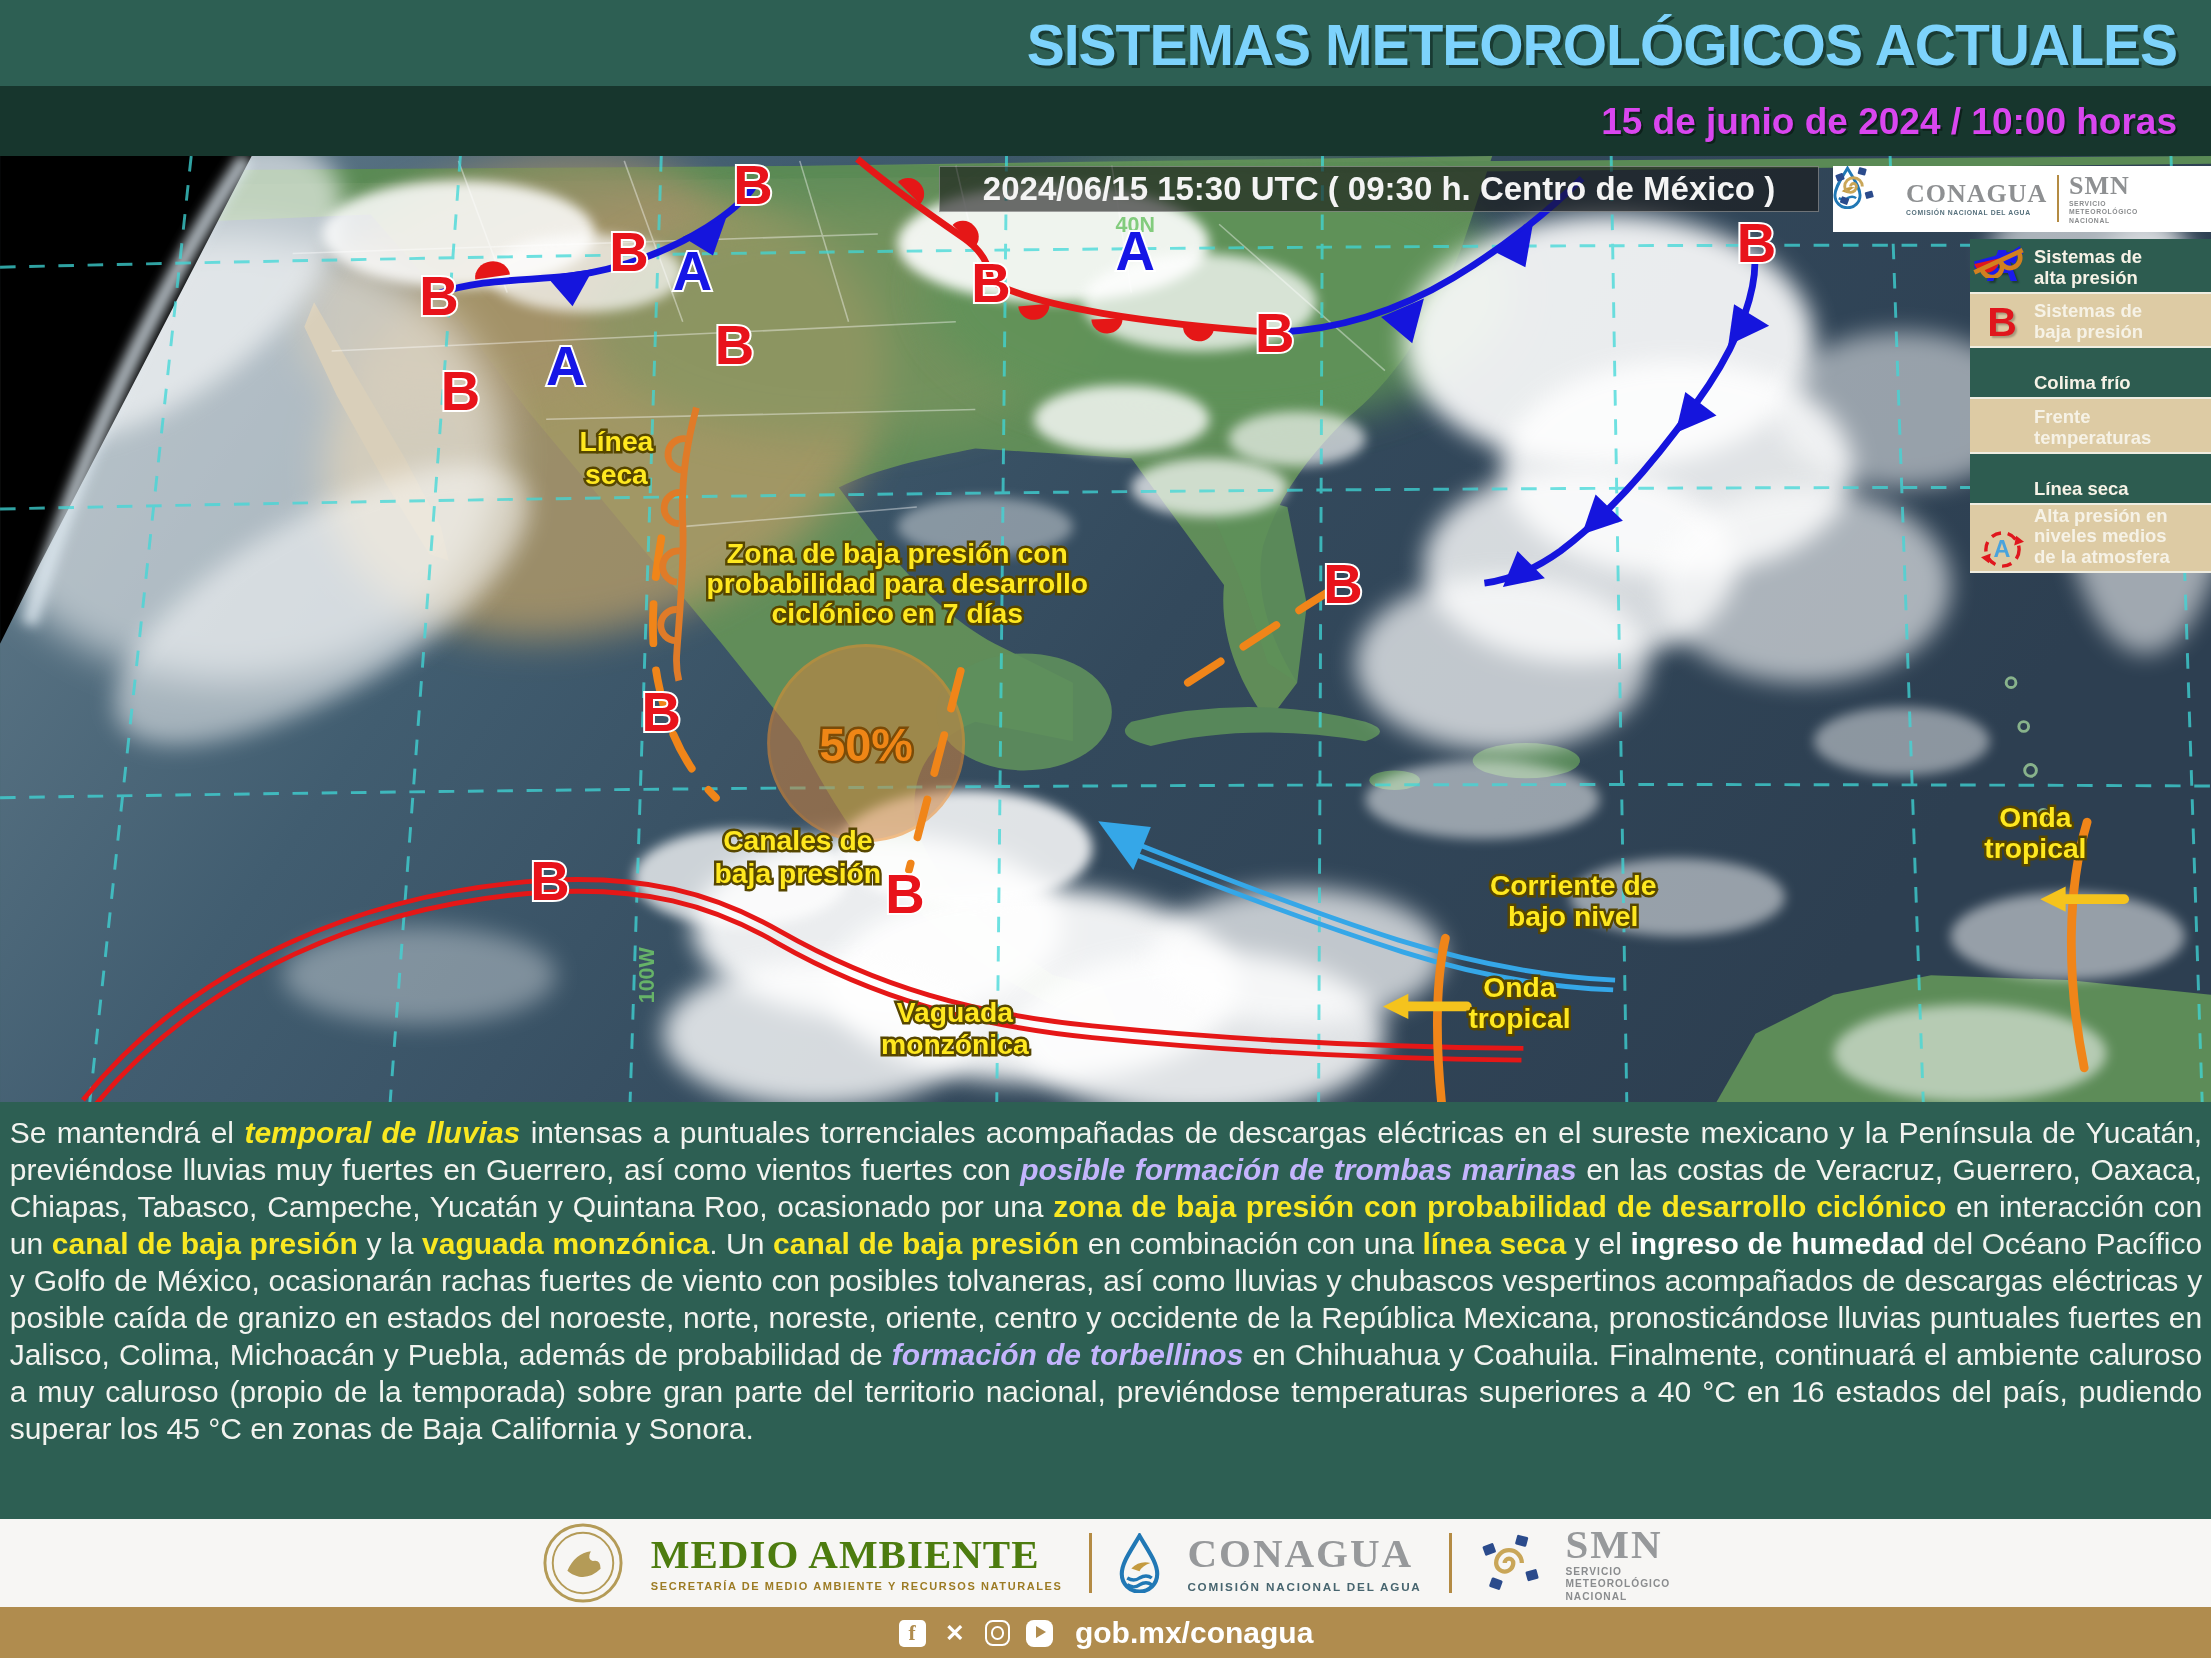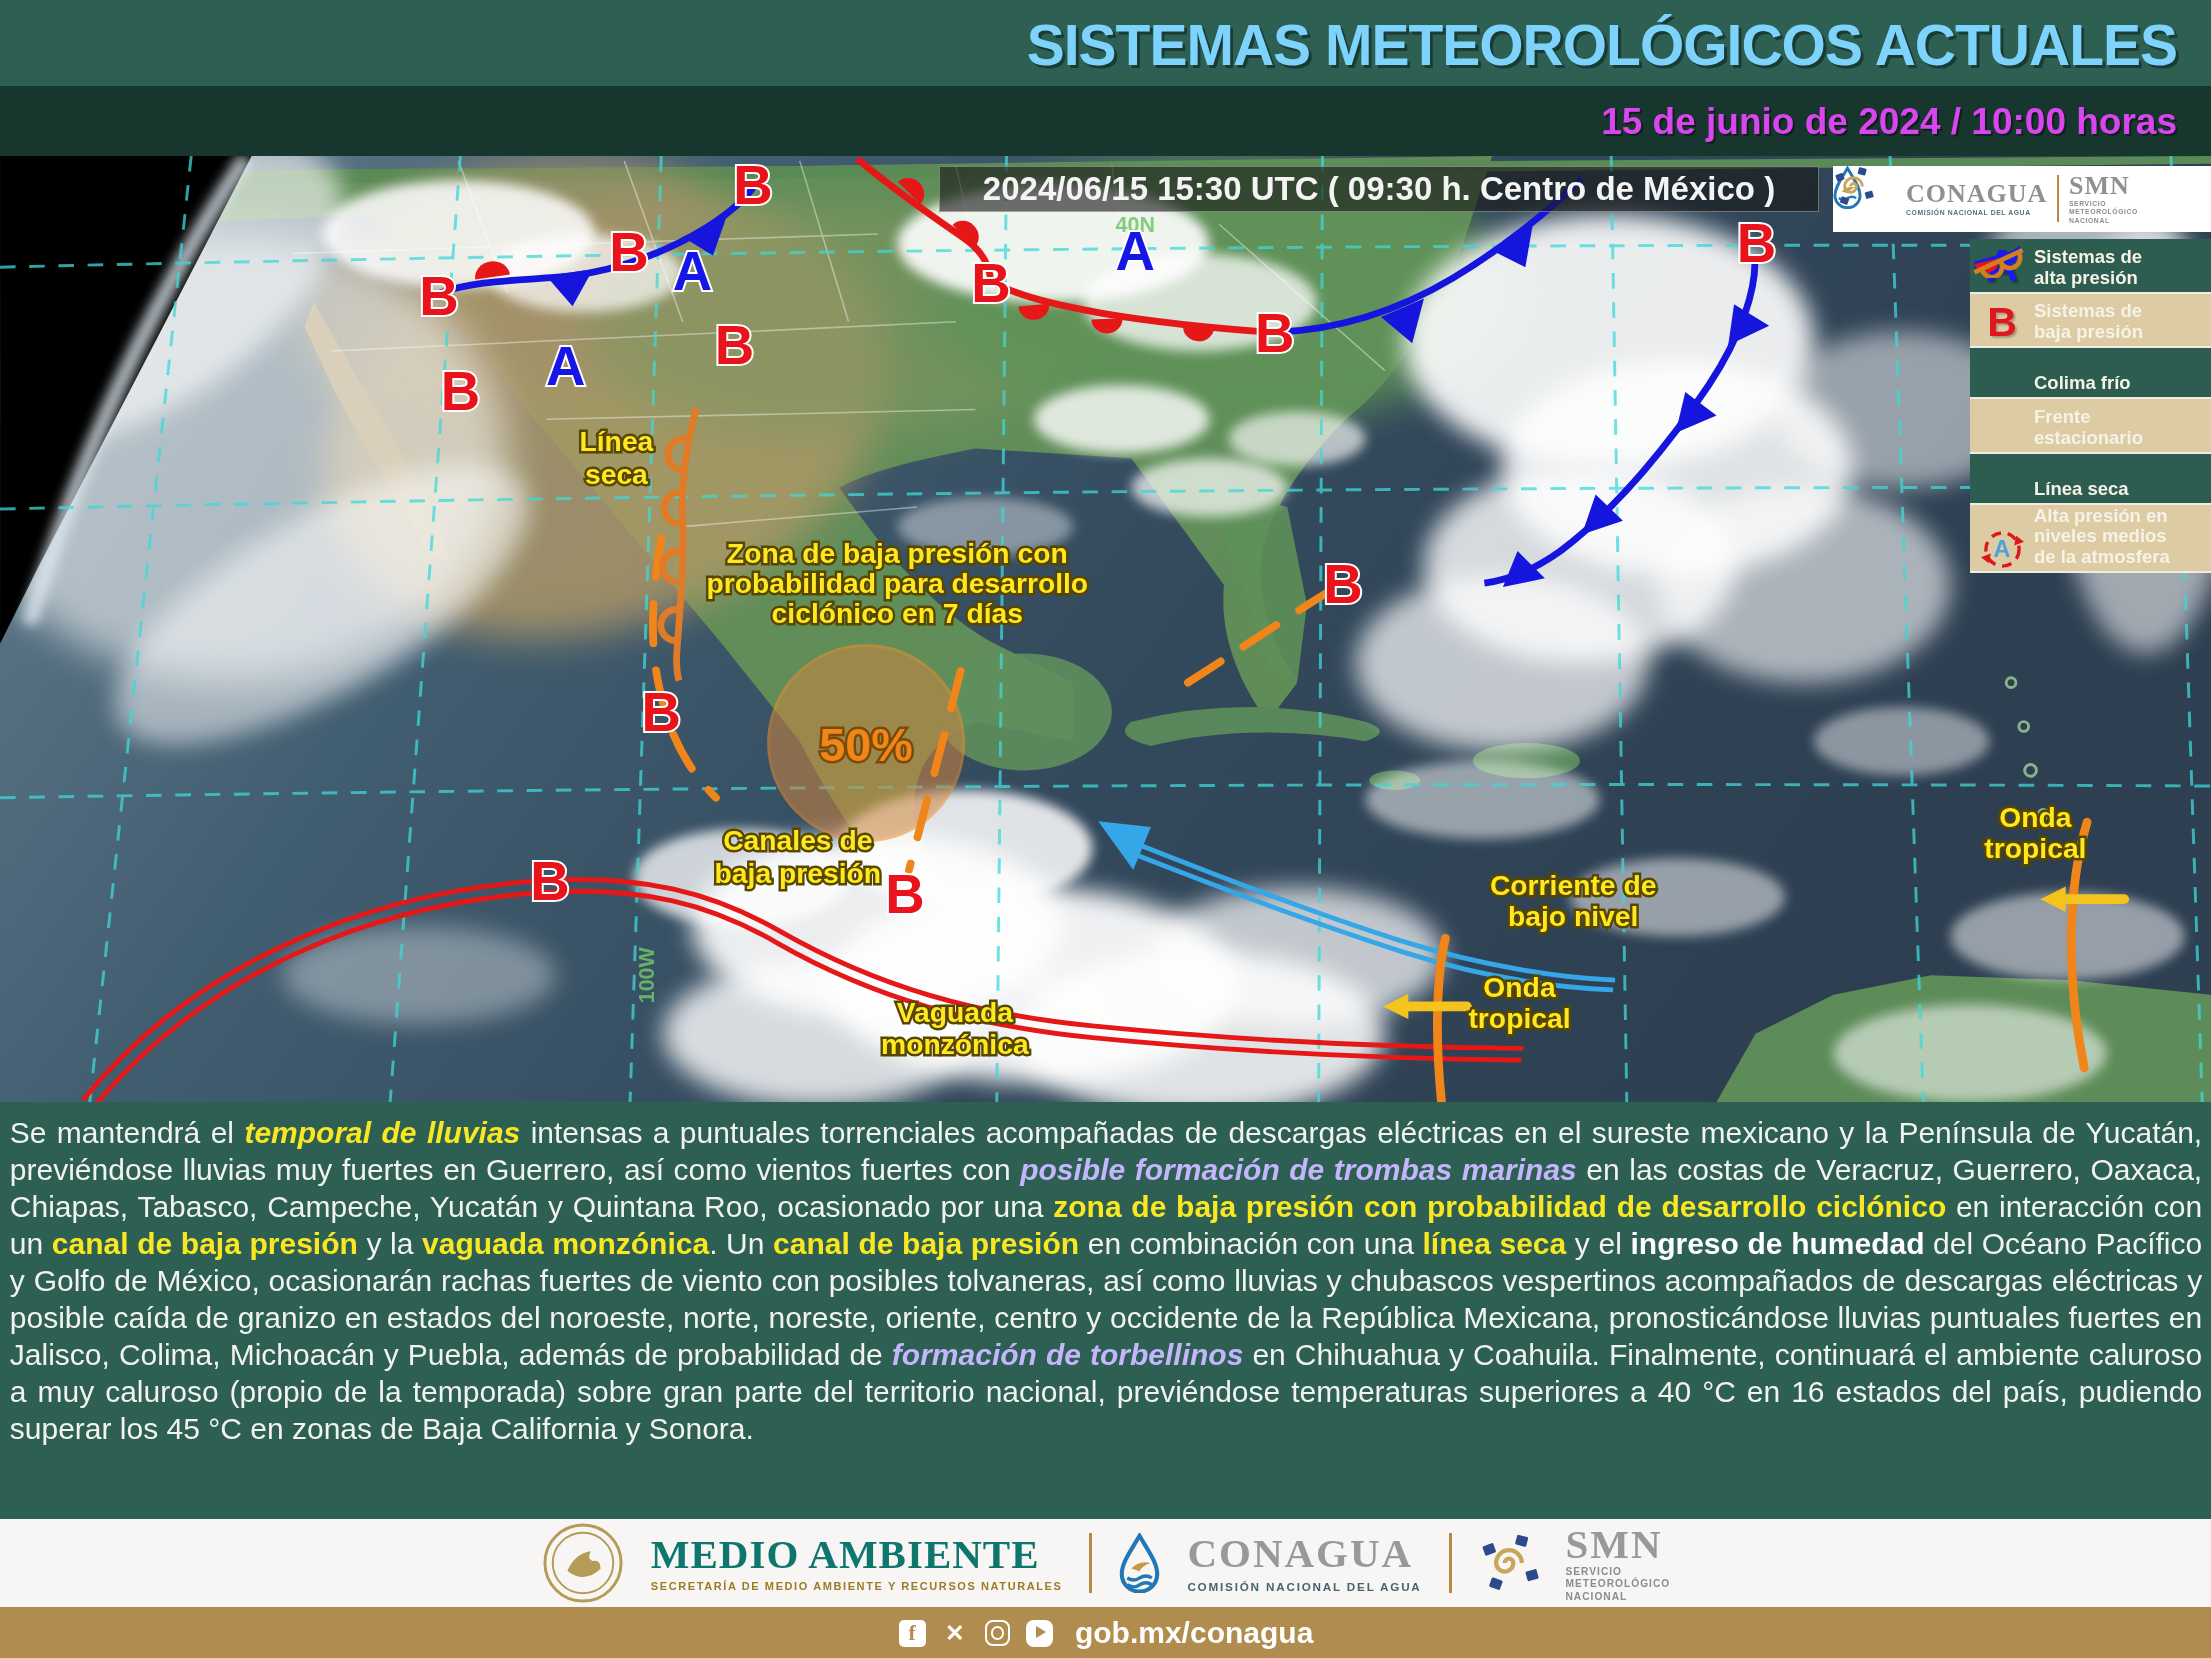--- a/index.html
+++ b/index.html
@@ -58,21 +58,21 @@
       line-height:37px;text-align:justify;}
   .seg{color:#f2f3ef;}
   .seg-y{color:#f9e821;font-weight:bold;}
   .seg-yi{color:#f9e821;font-weight:bold;font-style:italic;}
   .seg-w{color:#ffffff;font-weight:bold;}
   .seg-wi{color:#c4b5fd;font-weight:bold;font-style:italic;}
   
   .footwhite{position:absolute;left:0;top:1519px;width:2212px;height:88px;background:#f7f6f4;
       display:flex;align-items:center;justify-content:center;gap:27px;}
   .f-col{display:flex;flex-direction:column;line-height:1;}
-  .f-ma{font-family:"Liberation Serif",serif;font-weight:bold;font-size:41px;color:#0f766e;
+  .f-ma{font-family:"Liberation Serif",serif;font-weight:bold;font-size:41px;color:#4d7c0f;
       letter-spacing:1px;}
   .f-ma-sub{font-size:11px;font-weight:bold;color:#9c7b24;letter-spacing:1.6px;margin-top:6.8px;}
   .f-word{font-family:"Liberation Serif",serif;font-weight:bold;font-size:41px;color:#97999b;
       letter-spacing:2px;}
   .f-sub{font-size:11.7px;font-weight:bold;color:#47656f;letter-spacing:1.8px;margin-top:6.8px;}
   .f-sub3{font-size:10.2px;font-weight:bold;color:#8a8c8e;letter-spacing:1px;margin-top:2px;}
   .f-div{width:2.9px;height:60px;background:#b48b43;}
   .footgold{position:absolute;left:0;top:1607px;width:2212px;height:52px;background:#b08c4e;
       display:flex;align-items:center;justify-content:center;gap:15.6px;}
   .soc{width:27px;height:27px;display:flex;align-items:center;justify-content:center;}
@@ -385,21 +385,21 @@
       <div class="lg-row lg-tan" style="height:53px">
         <div class="lg-sym">
           <svg width="57" height="37" viewBox="0 0 60 40">
             <line x1="4" y1="26" x2="56" y2="12" stroke="#1b1bec" stroke-width="3.5"></line>
             <path d="M4,27 A13,12 0 0 0 30,21 Z" fill="#e0161d"></path>
             <polygon points="32,21 54,7 48,27" fill="#1b1bec"></polygon>
           </svg>
         </div>
         <div class="lg-lab">
             <div>Frente</div>
-            <div>estacionario</div>
+            <div>temperaturas</div>
           </div>
       </div>
       <div class="lg-row lg-green" style="height:49px">
         <div class="lg-sym">
           <svg width="57" height="39" viewBox="0 0 60 42">
             <line x1="4" y1="36" x2="56" y2="12" stroke="#d2801f" stroke-width="5"></line>
             <path d="M12,32 A11,11 0 1 0 32,24" fill="none" stroke="#d2801f" stroke-width="5"></path>
             <path d="M32,24 A11,11 0 1 0 52,15" fill="none" stroke="#d2801f" stroke-width="5"></path>
           </svg>
         </div>

